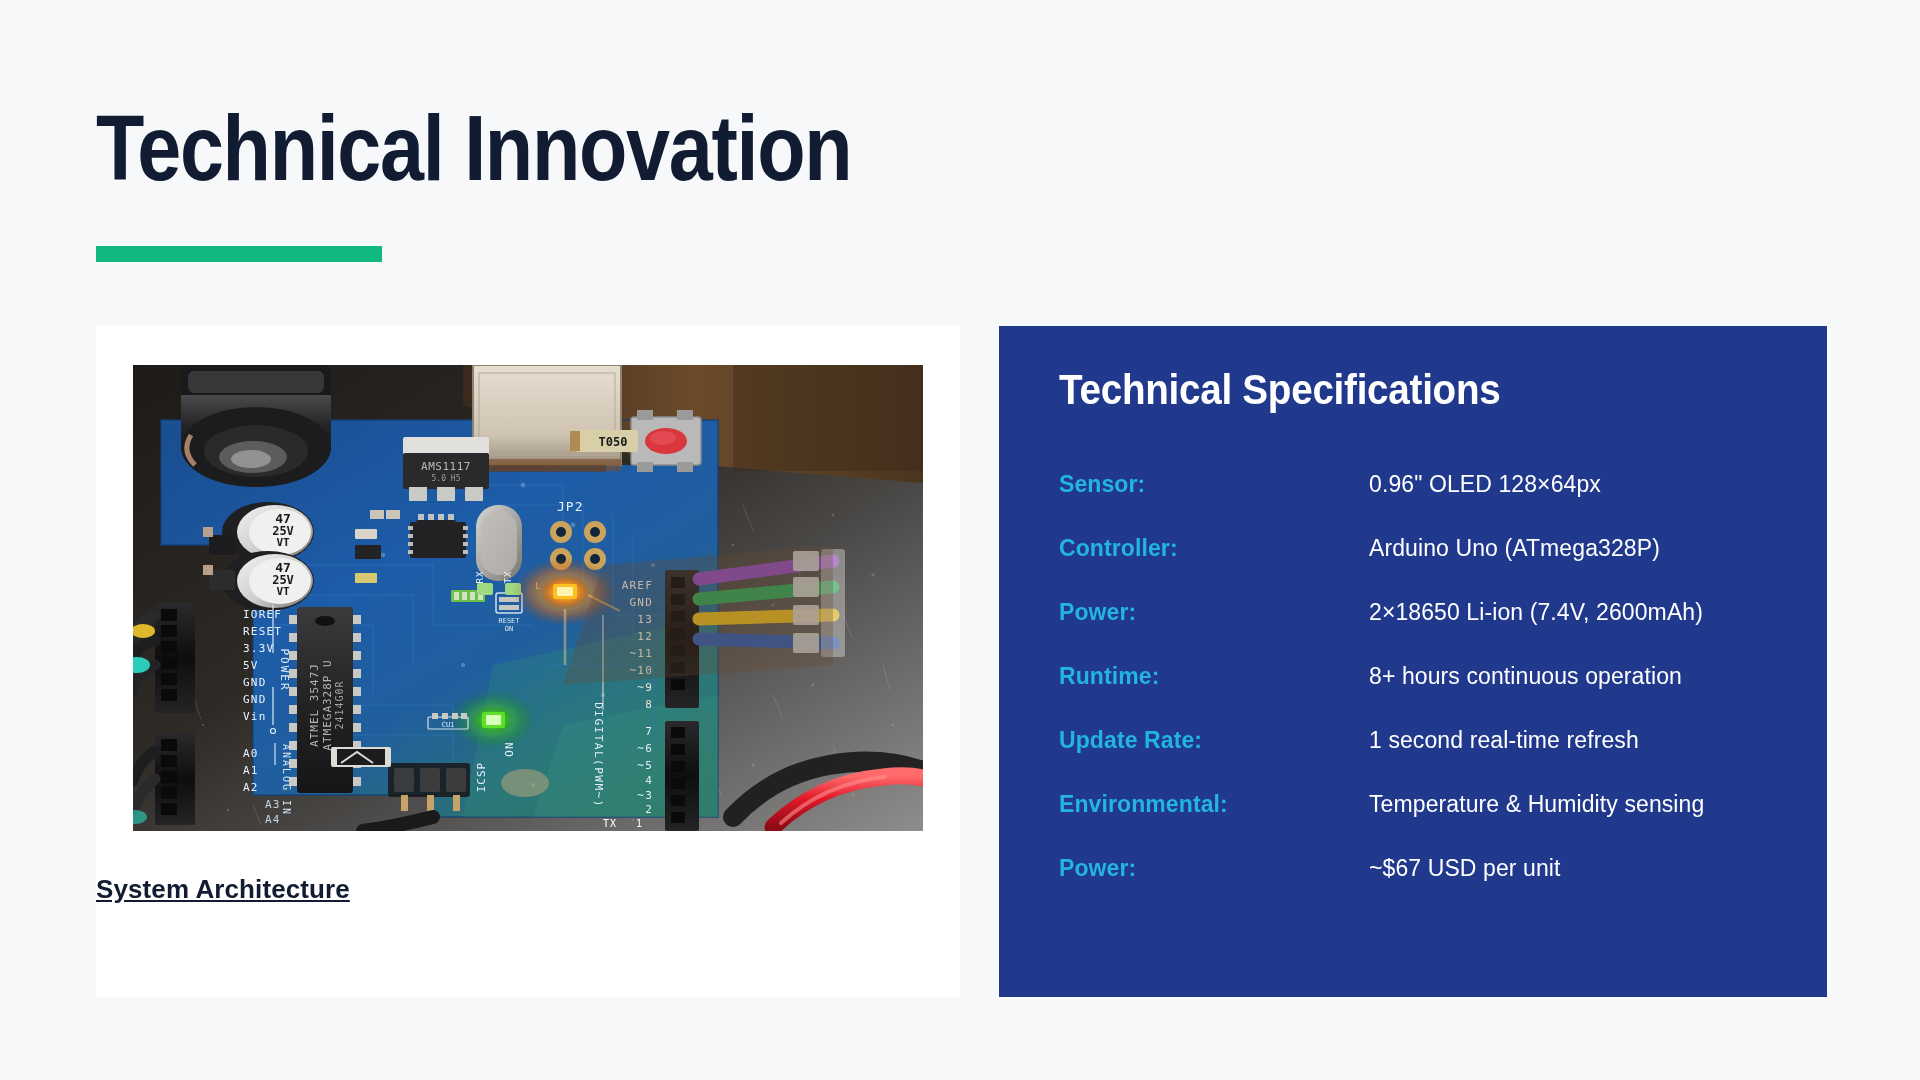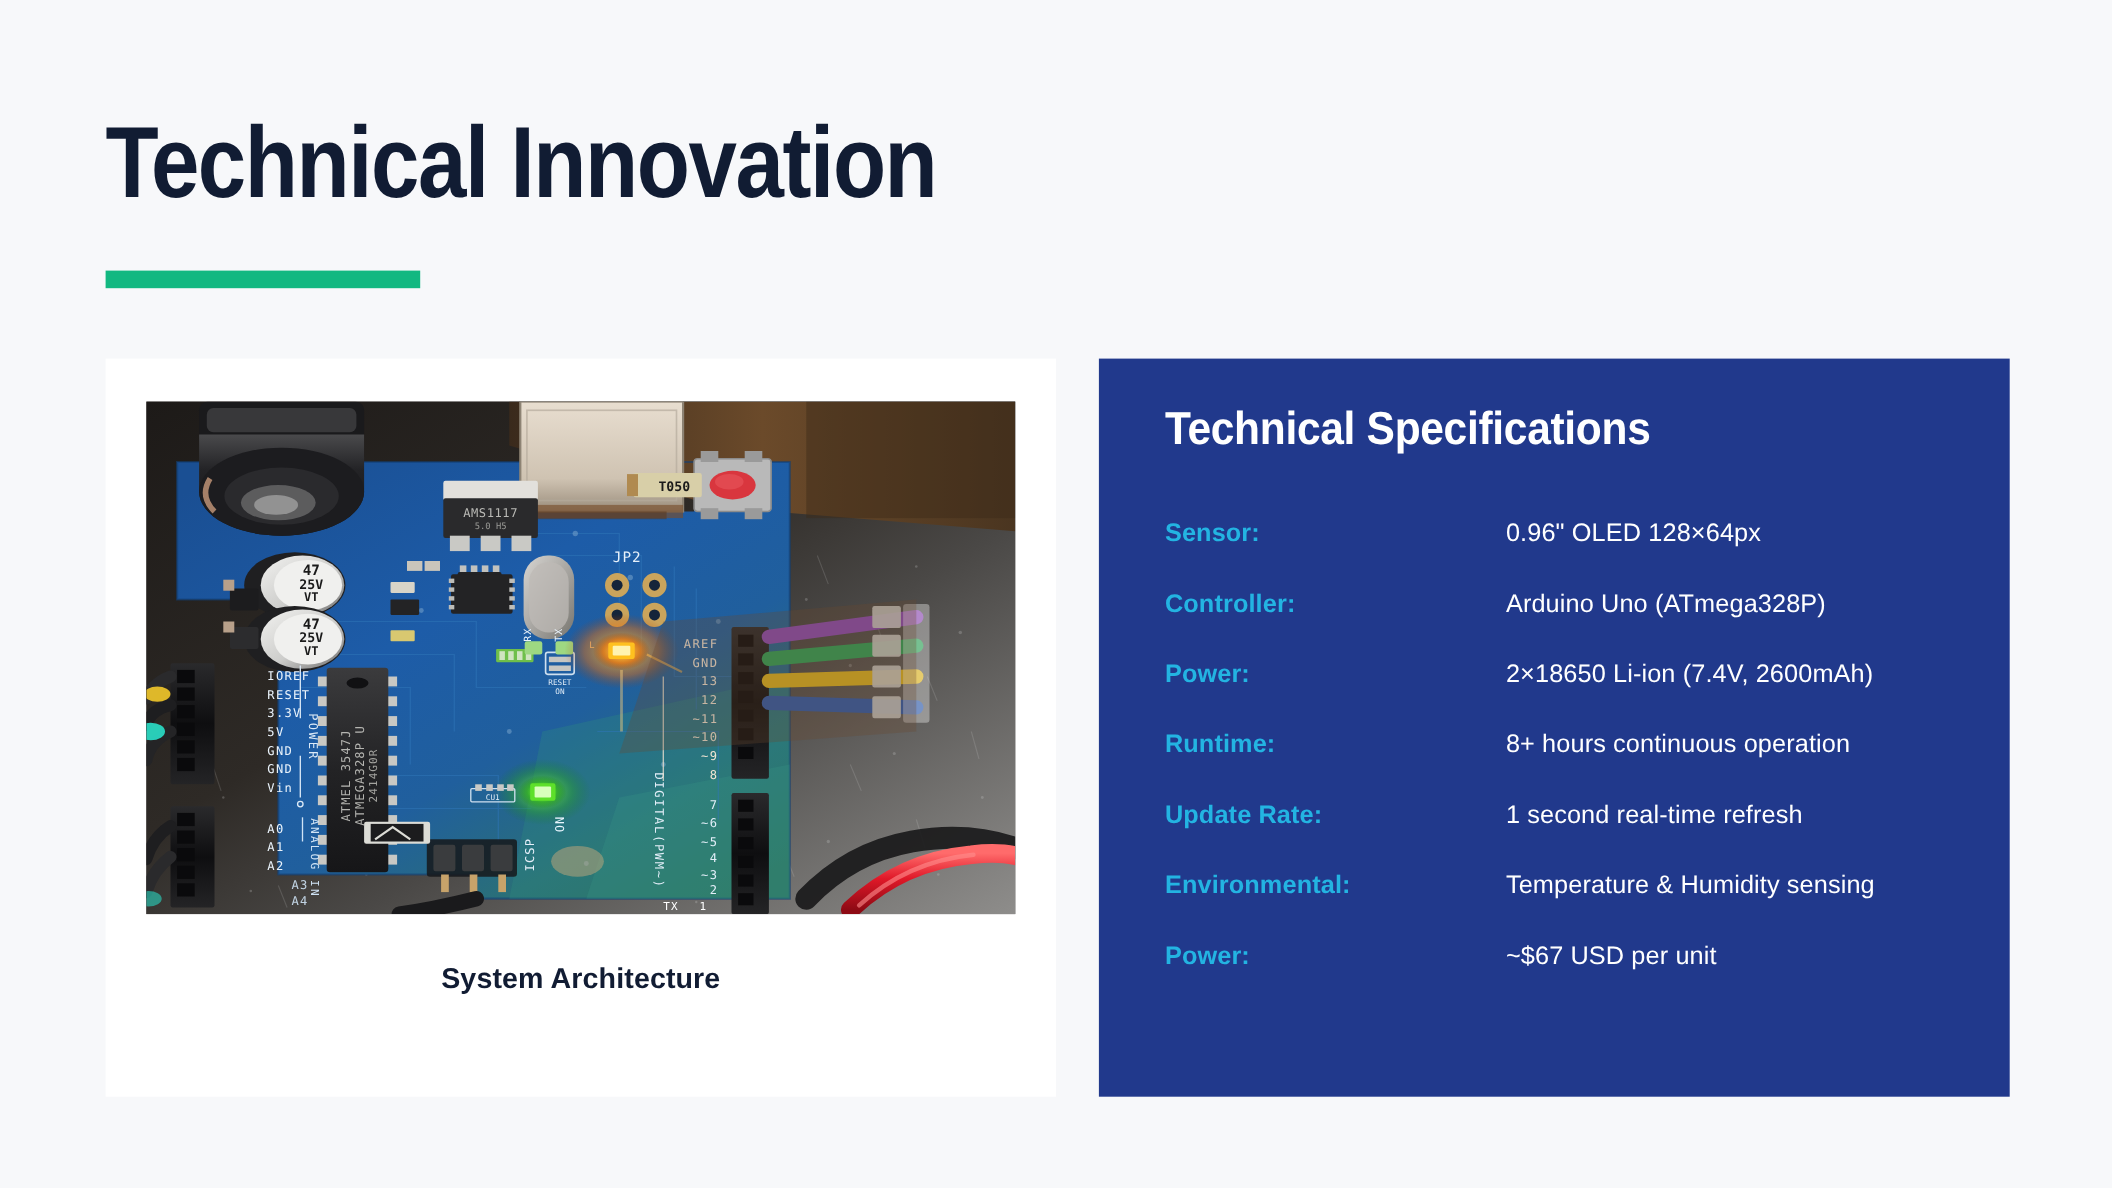--- a/index.html
+++ b/index.html
@@ -36,25 +36,26 @@
   .figure-card {
     position:absolute;
     left:96px; top:326px;
     width:864px; height:671px;
     background:#FFFFFF;
   }
   .figure-caption {
     position:absolute;
     left:0; right:0;
     top:548px;
-    text-align:center;
+    text-align:left;
     font-size:26px;
     font-weight:bold;
     color:#111C33;
     letter-spacing:0.1px;
+    text-decoration:underline;
   }
 
   
   .photo {
     position:absolute;
     left:37px; top:39px;
     width:790px; height:466px;
     overflow:hidden;
     background:#262220;
   }

